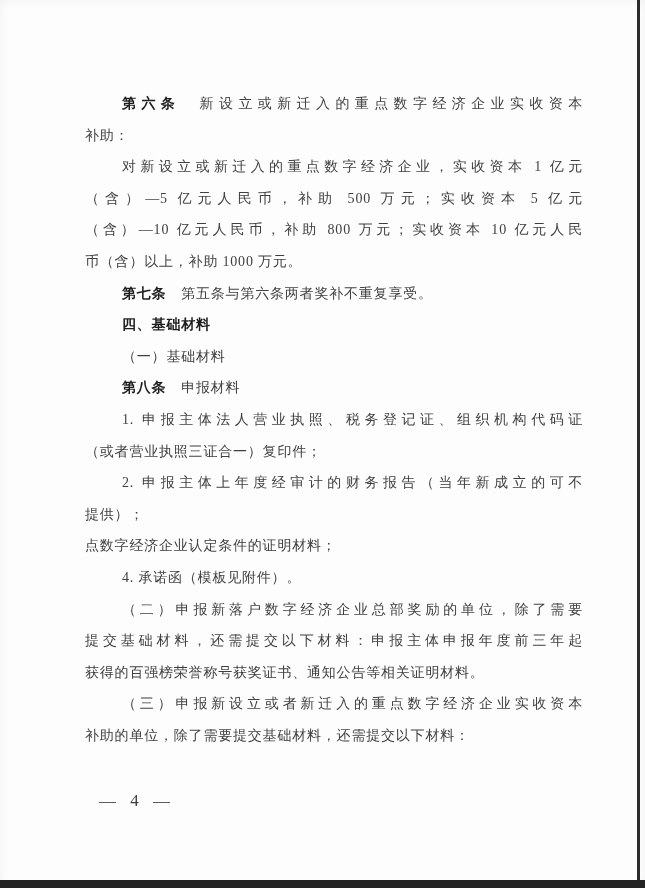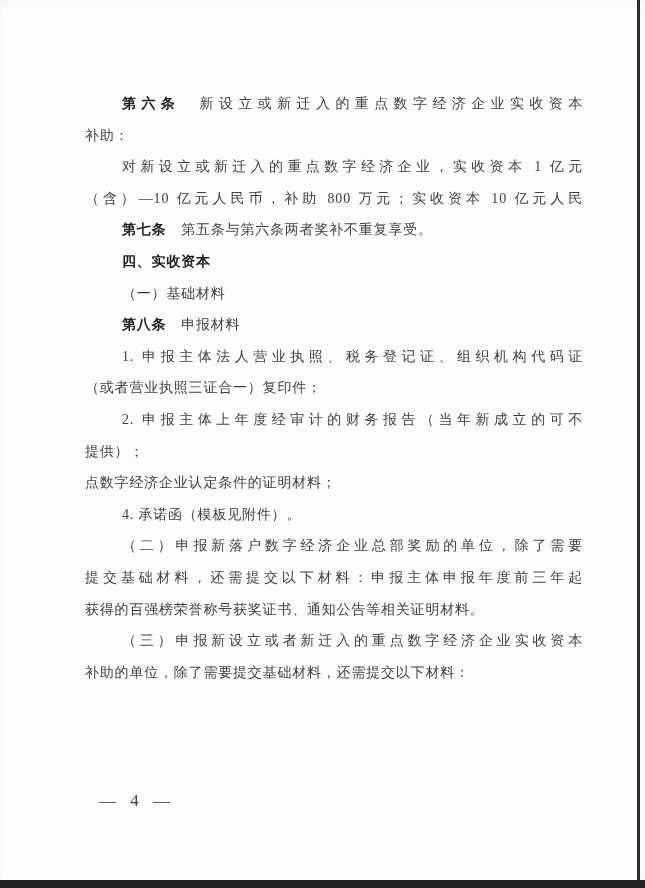--- a/index.html
+++ b/index.html
@@ -70,23 +70,25 @@
   }
 </style>
 </head>
 <body>
 
 <div class="page">
   <div class="text-block">
       <div class="line j i"><span class="seg b">第六条</span><span class="seg">　新设立或新迁入的重点数字经济企业实收资本</span></div>
       <div class="line"><span class="seg">补助：</span></div>
       <div class="line j i"><span class="seg">对新设立或新迁入的重点数字经济企业，实收资本 1 亿元</span></div>
+      <div class="line j"><span class="seg">（含）—5 亿元人民币，补助 500 万元；实收资本 5 亿元</span></div>
       <div class="line j"><span class="seg">（含）—10 亿元人民币，补助 800 万元；实收资本 10 亿元人民</span></div>
+      <div class="line"><span class="seg">币（含）以上，补助 1000 万元。</span></div>
       <div class="line i"><span class="seg b">第七条</span><span class="seg">　第五条与第六条两者奖补不重复享受。</span></div>
-      <div class="line i"><span class="seg b">四、实收资本</span></div>
+      <div class="line i"><span class="seg b">四、基础材料</span></div>
       <div class="line i"><span class="seg">（一）基础材料</span></div>
       <div class="line i"><span class="seg b">第八条</span><span class="seg">　申报材料</span></div>
       <div class="line j i"><span class="seg">1. 申报主体法人营业执照、税务登记证、组织机构代码证</span></div>
       <div class="line"><span class="seg">（或者营业执照三证合一）复印件；</span></div>
       <div class="line j i"><span class="seg">2. 申报主体上年度经审计的财务报告（当年新成立的可不</span></div>
       <div class="line"><span class="seg">提供）；</span></div>
       <div class="line"><span class="seg">点数字经济企业认定条件的证明材料；</span></div>
       <div class="line i"><span class="seg">4. 承诺函（模板见附件）。</span></div>
       <div class="line j i"><span class="seg">（二）申报新落户数字经济企业总部奖励的单位，除了需要</span></div>
       <div class="line j"><span class="seg">提交基础材料，还需提交以下材料：申报主体申报年度前三年起</span></div>

